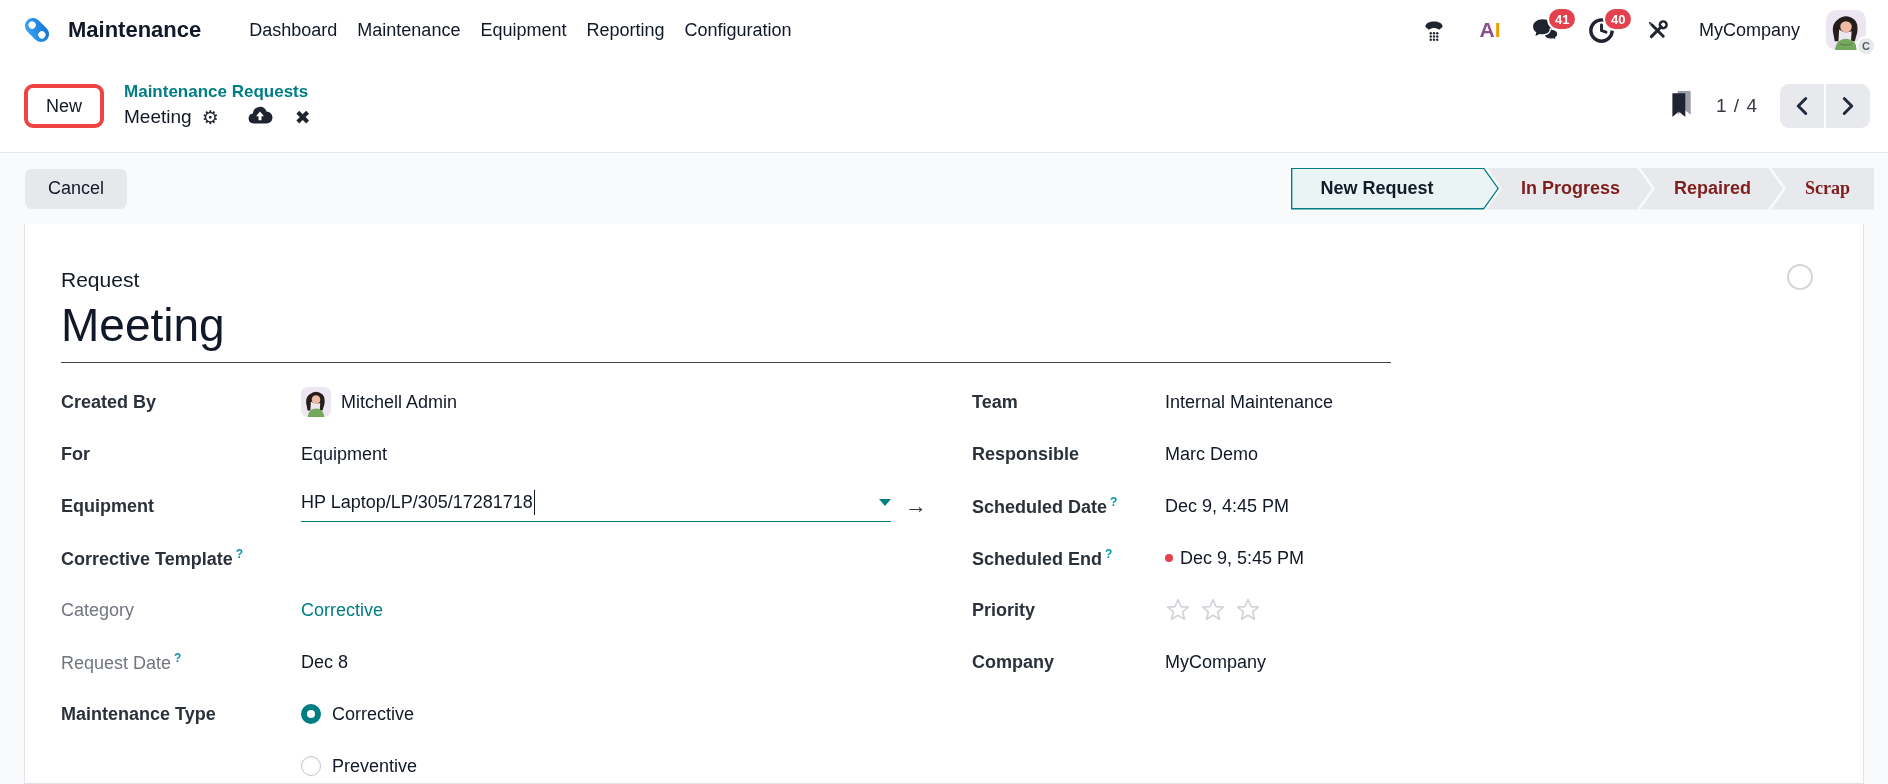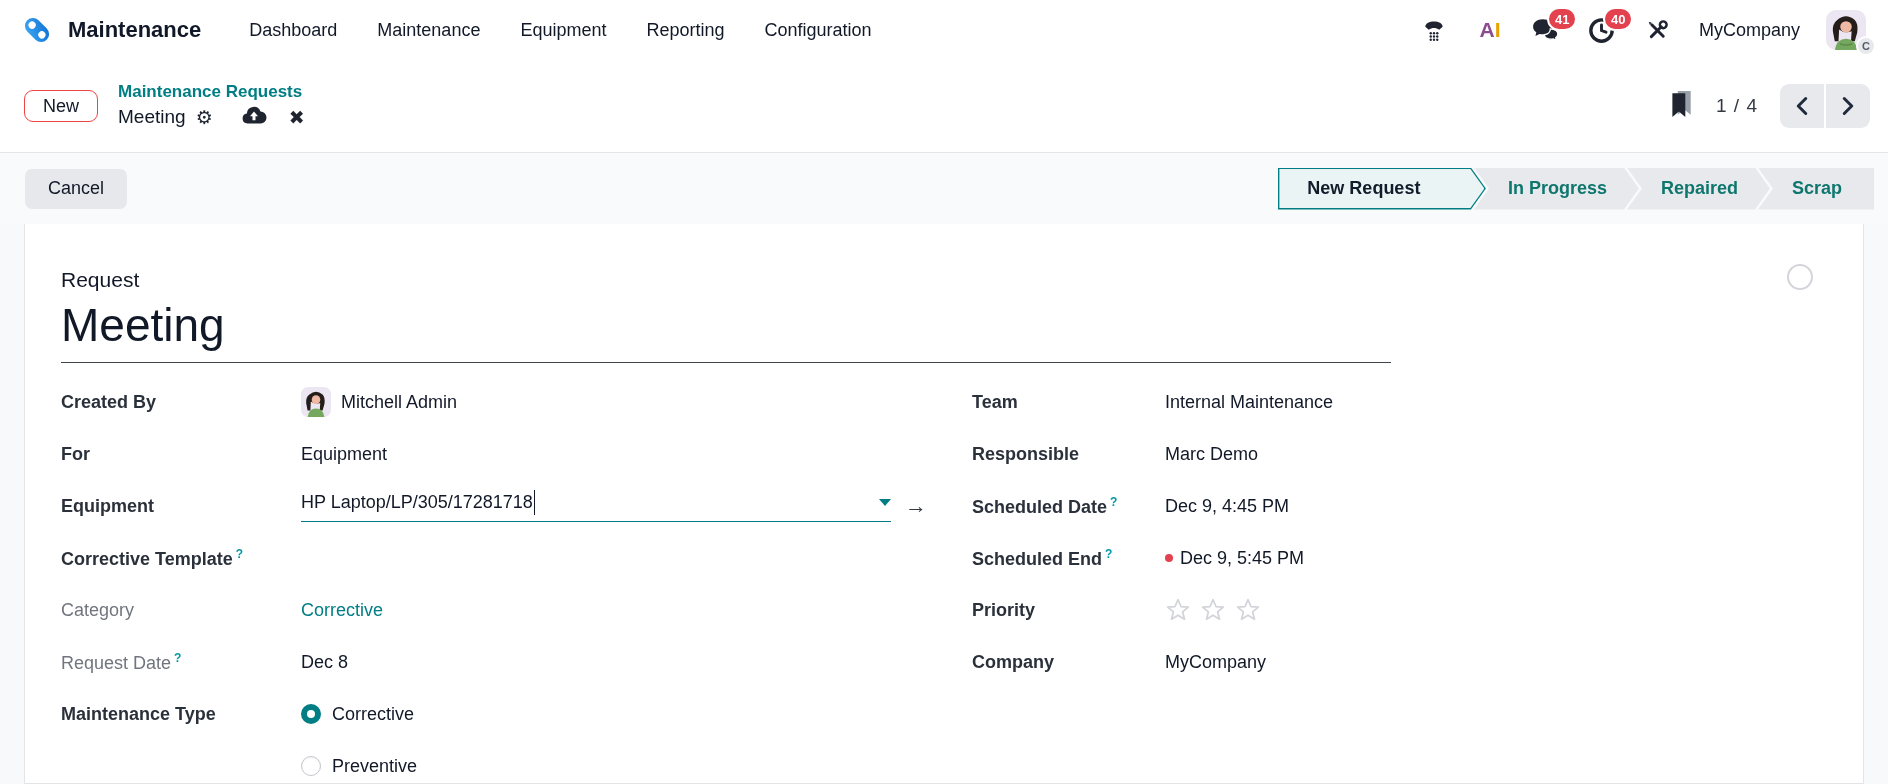--- a/index.html
+++ b/index.html
@@ -3,40 +3,40 @@
 <meta charset="utf-8">
 <style>
   * { margin:0; padding:0; box-sizing:border-box; }
   html,body { width:1888px; height:784px; overflow:hidden; background:#fff;
               font-family:"Liberation Sans","DejaVu Sans",sans-serif; color:#111827; }
 
   
   .topbar { height:60px; display:flex; align-items:center; padding:0 18px 0 20px; background:#fff; }
   .logo { width:34px; height:34px; margin-right:14px; }
   .app-name { font-size:22px; font-weight:700; color:#111827; margin-right:48px; }
-  .menu { display:flex; gap:40px; font-size:18px; color:#111827; }
+  .menu { display:flex; gap:20px; font-size:18px; color:#111827; }
   .menu-item { cursor:pointer; }
   .systray { margin-left:auto; display:flex; align-items:center; gap:26px; }
   .tray-icon { position:relative; width:30px; height:30px; display:flex; align-items:center; justify-content:center; }
   .badge { position:absolute; top:-8px; left:16px; min-width:26px; height:24px; padding:0 6px;
            background:#e4414e; color:#fff; font-size:13px; font-weight:700; border-radius:13px;
            display:flex; align-items:center; justify-content:center; border:2px solid #fff; }
   .ai-a { color:#8a4d8f; font-weight:800; font-size:21px; }
   .ai-i { color:#e8a100; font-weight:800; font-size:21px; }
   .company-name { font-size:18px; color:#111827; }
   .user-avatar-wrap { position:relative; width:44px; height:40px; }
   .user-avatar { width:40px; height:40px; border-radius:10px; overflow:hidden; }
   .avatar-sub { position:absolute; right:-6px; bottom:-6px; width:20px; height:20px; border-radius:50%;
                 background:#e8e9ec; border:2px solid #fff; font-size:11px; color:#555c66;
                 display:flex; align-items:center; justify-content:center; font-weight:700; }
 
   
   .control-panel { height:93px; display:flex; align-items:center; padding:0 18px 0 24px;
                    border-bottom:1px solid #e4e5e9; background:#fff; }
-  .new-btn { height:32px; padding:0 18px; background:#fff; border:1px solid #ef4444; border-radius:9px;
+  .new-btn { height:44px; padding:0 18px; background:#fff; border:4px solid #ef4444; border-radius:9px;
              font-size:18px; color:#111827; cursor:pointer; }
   .crumbs { margin-left:20px; display:flex; flex-direction:column; justify-content:center; gap:2px; }
   .crumb-parent { color:#017e84; font-size:17px; font-weight:700; cursor:pointer; }
   .crumb-line2 { display:flex; align-items:center; gap:10px; }
   .crumb-current { font-size:19px; color:#111827; }
   .gear { font-size:19px; color:#1f2430; cursor:pointer; line-height:1; }
   .save-discard { display:flex; align-items:center; gap:22px; margin-left:18px; }
   .cloud-icon, .x-icon { cursor:pointer; }
   .x-glyph { font-size:19px; font-weight:700; color:#1f2430; }
   .cp-right { margin-left:auto; display:flex; align-items:center; gap:22px; }
@@ -45,24 +45,24 @@
   .pager-btn { width:44px; height:44px; background:#e8e9ec; display:flex; align-items:center;
                justify-content:center; cursor:pointer; }
   .pager-btn.prev { border-radius:9px 0 0 9px; }
   .pager-btn.next { border-radius:0 9px 9px 0; }
 
   
   .action-bar { height:71px; background:#f9fafb; display:flex; align-items:center; padding:0 14px 0 25px; }
   .cancel-btn { height:40px; padding:0 23px; background:#e7e8ec; border:none; border-radius:7px;
                 font-size:18px; color:#111827; cursor:pointer; }
   .steps { margin-left:auto; display:flex; height:42px; }
-  .step { height:42px; display:flex; align-items:center; background:#e8e9ec; color:#0f766e;
+  .step { height:42px; display:flex; align-items:center; background:#e8e9ec; color:#7f1d1d;
           font-size:18px; font-weight:600; padding:0 32px 0 34px; margin-left:-12px; cursor:pointer;
           clip-path:polygon(0 0, calc(100% - 15px) 0, 100% 50%, calc(100% - 15px) 100%, 0 100%, 15px 50%); }
-  .step.last { clip-path:polygon(0 0, 100% 0, 100% 100%, 0 100%, 15px 50%); padding-right:32px; }
+  .step.last { clip-path:polygon(0 0, 100% 0, 100% 100%, 0 100%, 15px 50%); padding-right:24px;font-family:Liberation Serif, serif; }
   .step-active { position:relative; height:42px; margin-left:0; background:#017e84; color:#017e84;
                  clip-path:polygon(0 0, calc(100% - 15px) 0, 100% 50%, calc(100% - 15px) 100%, 0 100%);
                  display:flex; cursor:pointer;padding-left:31px; }
   .step-active-inner { position:absolute; inset:1.5px; background:#eaf4f4;
                  clip-path:polygon(0 0, calc(100% - 14px) 0, 100% 50%, calc(100% - 14px) 100%, 0 100%);
                  display:flex; align-items:center; padding:0 36px 0 28px;
                  font-size:18px; font-weight:700; color:#111c2b; }
 
   
   .content-bg { height:560px; background:#f8f9fb; padding:0 24px; }

